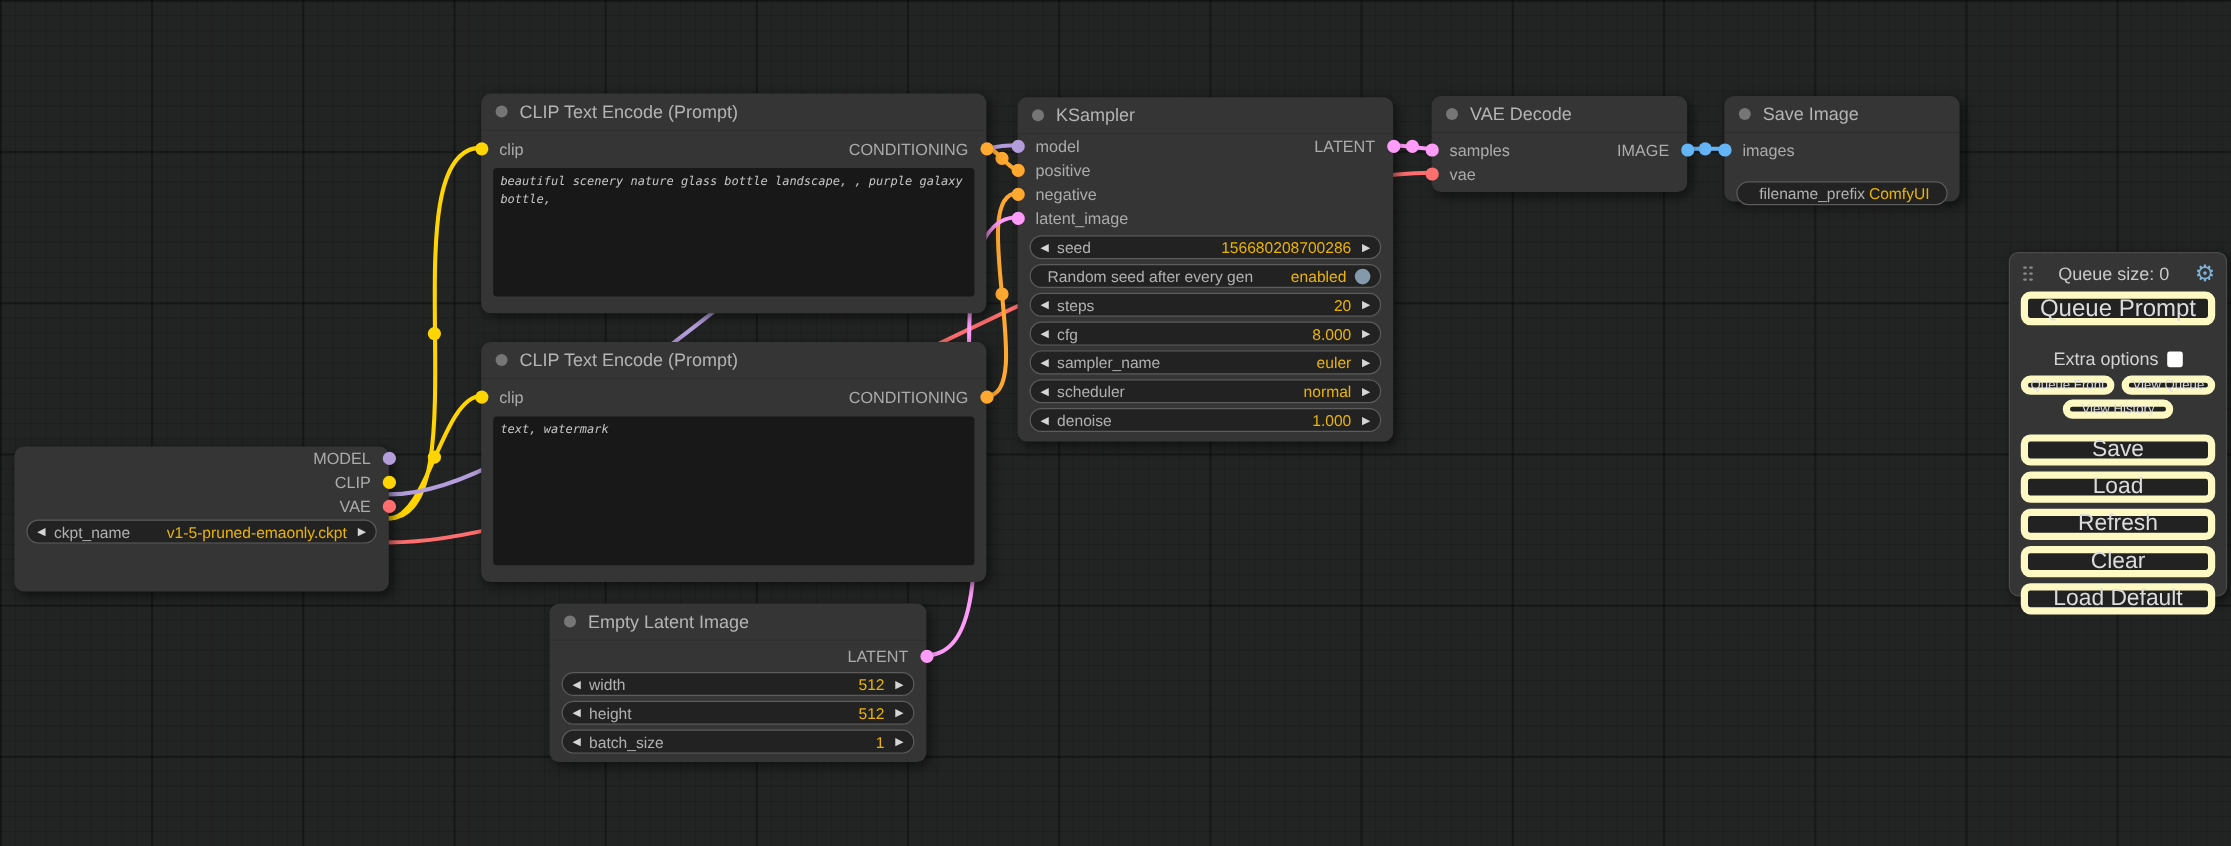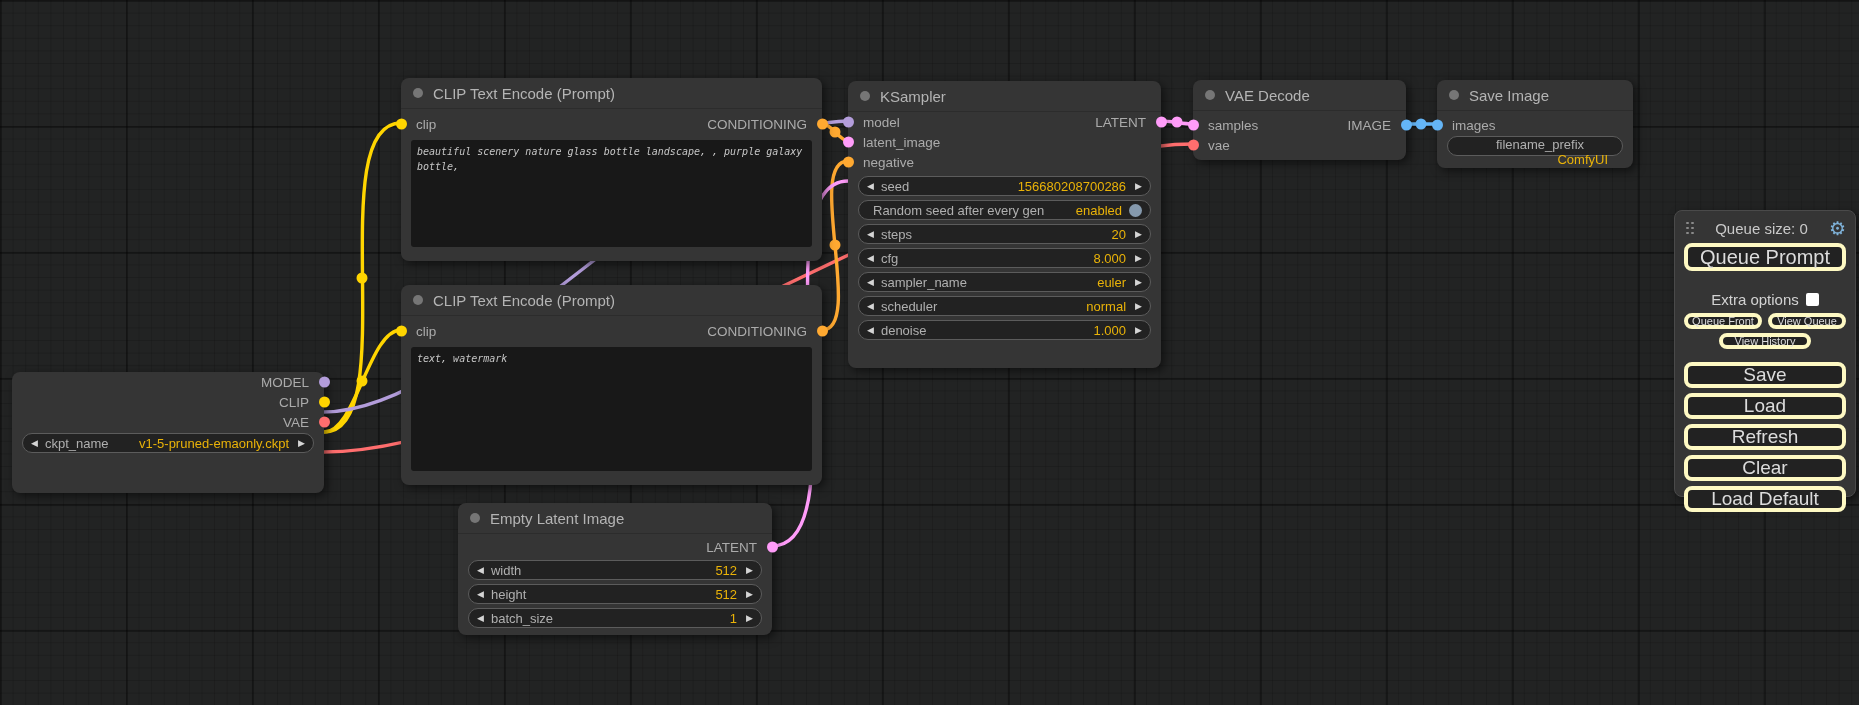--- a/index.html
+++ b/index.html
@@ -52,21 +52,21 @@
     box-shadow:3px 3px 9px rgba(0,0,0,.55);box-sizing:border-box;
     padding:6px 9px;color:#d6d6d6;
   }
   .menu-header{display:flex;align-items:center;height:18px;margin-top:2px;}
   .drag-handle{display:grid;grid-template-columns:3px 3px;grid-auto-rows:3px;gap:2px;margin-left:2px;}
   .drag-handle i{width:2.5px;height:2.5px;border-radius:50%;background:#8a8a8a;}
   .queue-size{flex:1;text-align:center;font-size:15px;color:#c9c9c9;}
   .gear{color:#7fb2d9;font-size:19px;line-height:1;cursor:pointer;}
   .btn{
     display:flex;align-items:center;justify-content:center;
-    background:#222;border:4px solid #fef9c3;border-radius:8px;color:#dcdcdc;
+    background:#222;border:6px solid #fef9c3;border-radius:8px;color:#dcdcdc;
     box-sizing:border-box;cursor:pointer;
   }
   .btn-queue{height:28px;margin-top:6px;font-size:20px;}
   .extra-row{display:flex;align-items:center;justify-content:center;gap:7px;margin-top:20px;height:16px;font-size:15px;color:#d2d2d2;}
   .checkbox{width:13px;height:13px;background:#fff;border-radius:2px;}
   .small-row{display:flex;gap:6px;margin-top:6px;}
   .btn-small{height:16px;font-size:11px;border-radius:9px;flex:1;}
   .btn-history{height:16px;font-size:11px;border-radius:9px;width:92px;margin:4px auto 0;}
   .btn-big{height:26px;margin-top:5px;font-size:19px;}
   .btn-big.first{margin-top:13px;}
@@ -180,26 +180,30 @@
     <span class="collapse-dot"></span>
     <span>KSampler</span>
   </div>
   <div class="row">
     <span class="dot in c-model"></span>
     <span>model</span>
     <span class="lbl-out">LATENT</span>
     <span class="dot out c-latent"></span>
   </div>
   <div class="row">
+      <span class="dot in c-cond"></span>
+      <span>positive</span>
+    </div>
+  <div class="row">
+      <span class="dot in c-cond"></span>
+      <span>negative</span>
+    </div>
+  <div class="row">
       <span class="dot in c-latent"></span>
       <span>latent_image</span>
-    </div>
-  <div class="row">
-      <span class="dot in c-cond"></span>
-      <span>negative</span>
     </div>
 
   <div class="pill" style="margin-top:4px;">
     <span class="arrow l">◀</span>
     <span>seed</span>
     <span class="val">156680208700286</span>
     <span class="arrow r">▶</span>
   </div>
   <div class="pill">
     <span style="margin-left:6px;">Random seed after every gen</span>
@@ -257,21 +261,21 @@
 
 <div class="node" style="left:1437px;top:80px;width:196px;height:88px;">
   <div class="node-title">
     <span class="collapse-dot"></span>
     <span>Save Image</span>
   </div>
   <div class="row" style="margin-top:4px;">
     <span class="dot in c-image"></span>
     <span>images</span>
   </div>
-  <div class="pill" style="margin-top:1px;flex-direction:column;">
+  <div class="pill" style="margin-top:16px;">
     <span style="margin-left:10px;">filename_prefix</span>
     <span class="val" style="margin-right:6px;">ComfyUI</span>
   </div>
 </div>
 
 <div class="menu">
   <div class="menu-header">
     <span class="drag-handle">
         <i></i>
         <i></i>

